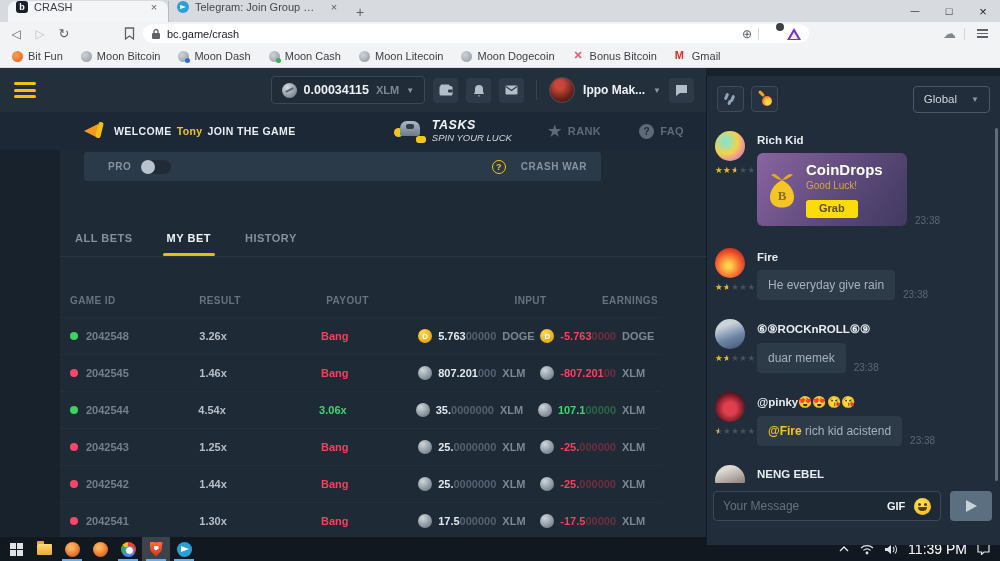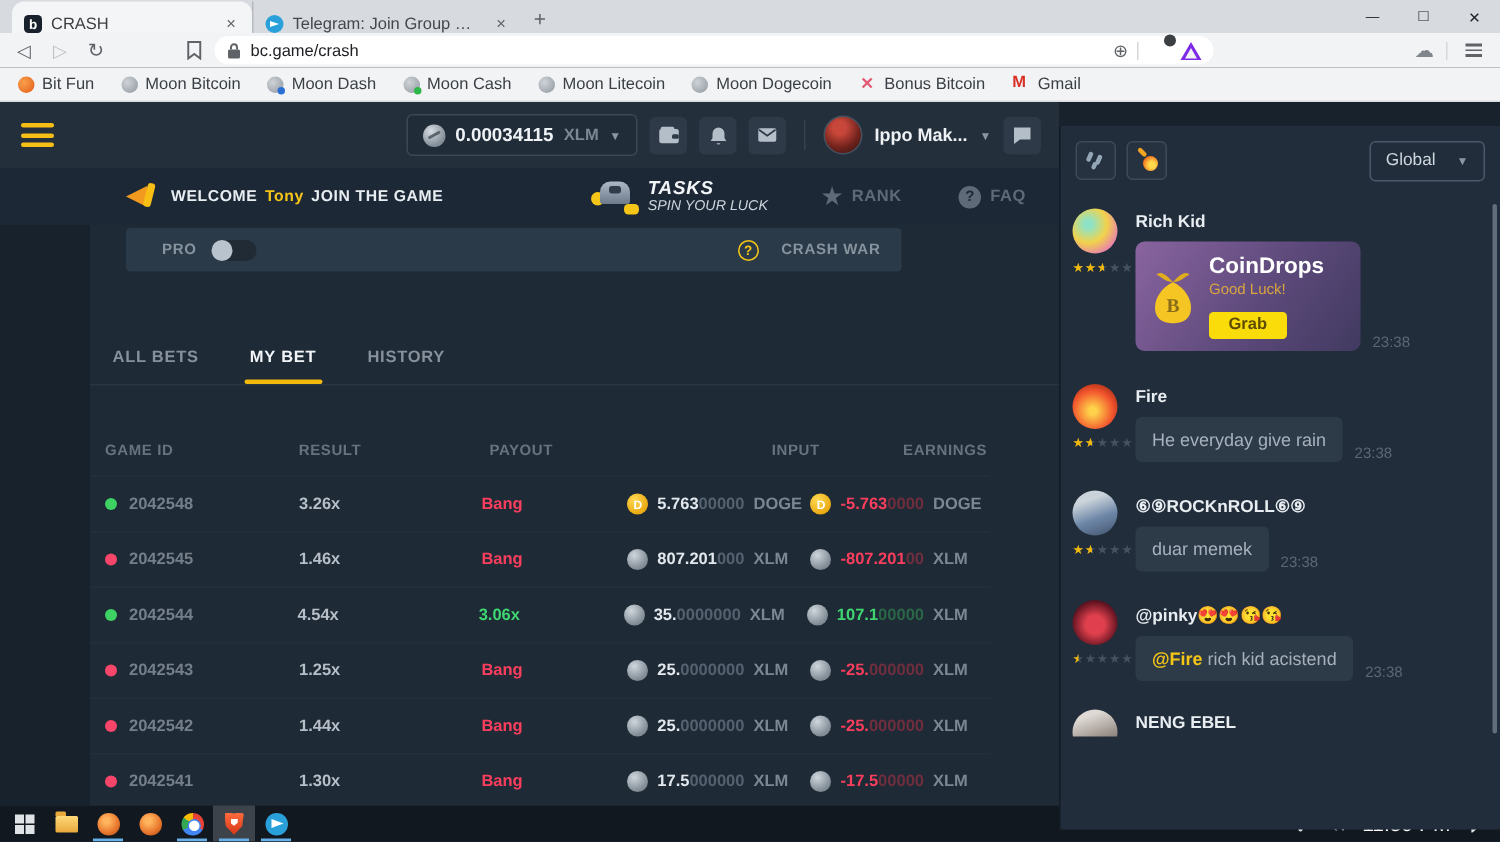--- a/index.html
+++ b/index.html
@@ -1,20 +1,20 @@
 <!DOCTYPE html>
 <html><head>
 <meta charset="utf-8">
 <style>
   * { margin:0; padding:0; box-sizing:border-box; }
   html,body { width:1000px; height:561px; overflow:hidden; font-family:"Liberation Sans", sans-serif; background:#1a2530; }
 
   
   .tabstrip { height:22px; background:#d7dade; display:flex; align-items:flex-end; padding-left:8px; }
-  .tab { display:flex; align-items:flex-end; gap:6px; height:21px; padding:0 8px; font-size:11px; color:#3c4043; }
+  .tab { display:flex; align-items:flex-start; gap:6px; height:21px; padding:0 8px; font-size:11px; color:#3c4043; }
   .tab.active { background:#f4f5f7; border-radius:8px 8px 0 0; width:160px; }
   .tab.inactive { width:180px; border-left:1px solid #b7babd; color:#44484c; }
   .tab-title { flex:1; white-space:nowrap; overflow:hidden; text-overflow:ellipsis; }
   .tab-close { color:#5f6368; font-size:11px; width:12px; text-align:center; cursor:default; }
   .tab-close::before { content:"×"; }
   .favicon-b { width:12px; height:12px; background:#17202b; border-radius:3px; color:#fff; font-size:9px; font-weight:bold; display:flex; align-items:center; justify-content:center; }
   .favicon-b::before { content:"b"; }
   .favicon-tg { width:12px; height:12px; border-radius:50%; background:#2aa0da; position:relative; }
   .favicon-tg::before { content:""; position:absolute; left:3px; top:3.5px; border-left:6px solid #fff; border-top:2.5px solid transparent; border-bottom:2.5px solid transparent; }
   .newtab { width:24px; height:20px; color:#5f6368; font-size:14px; display:flex; align-items:center; justify-content:center; }
@@ -138,21 +138,21 @@
   .coin-doge::before { content:"D"; }
   .num { font-weight:bold; color:#e2e8ed; white-space:nowrap; }
   .num i { font-style:normal; color:#566170; }
   .num.c-red { color:#fb3e5e; }
   .num.c-red i { color:#6f2e3e; }
   .num.c-green { color:#3fd672; }
   .num.c-green i { color:#2b6647; }
   .cur { width:38px; color:#7b8793; font-weight:bold; }
 
   
-  .chat { position:absolute; left:706px; top:16px; width:294px; height:469px; background:#212d3b; border-left:1px solid #121b24; }
+  .chat { position:absolute; left:706px; top:8px; width:294px; height:469px; background:#212d3b; border-left:1px solid #121b24; }
   .chat-top { height:46px; display:flex; align-items:center; padding:0 10px; gap:7px; }
   .chat-ic-btn { width:27px; height:26px; border:1px solid #3d4a59; border-radius:4px; display:flex; align-items:center; justify-content:center; background:#26323f; }
   .rain-ic { width:14px; height:14px; position:relative; }
   .rain-ic i { position:absolute; width:3px; height:7px; border-radius:2px; background:#93a6b5; transform:rotate(24deg); }
   .rain-ic i:nth-child(1){ left:1px; top:1px; }
   .rain-ic i:nth-child(2){ left:7px; top:3px; }
   .rain-ic i:nth-child(3){ left:4px; top:8px; height:5px; }
   .fire-ic { width:14px; height:14px; position:relative; }
   .fire-ic::before { content:""; position:absolute; right:0; bottom:0; width:10px; height:10px; border-radius:50%; background:radial-gradient(circle at 60% 60%, #ffd94a 25%, #f2761f 70%); }
   .fire-ic::after { content:""; position:absolute; left:0; top:0; width:7px; height:3px; background:#f2a31f; border-radius:2px; transform:rotate(45deg); }
@@ -616,20 +616,30 @@
 
         </div>
         <div class="msg-body">
           <div class="msg-user">NENG EBEL</div>
 
         </div>
       </div>
 
     </div>
 
+    <div class="chat-inputbar">
+      <div class="inputbox">
+        <input type="text" placeholder="Your Message" style="">
+        <span class="gif-label">GIF</span>
+        <span class="emoji-ic"></span>
+      </div>
+      <div class="send-btn">
+          <span class="send-arrow"></span>
+        </div>
+    </div>
     <div class="chat-scroll"></div>
   </div>
 </div>
 
 <div class="taskbar">
   <div class="tb-app">
       <span class="win-logo">
         <i></i>
         <i></i>
         <i></i>

